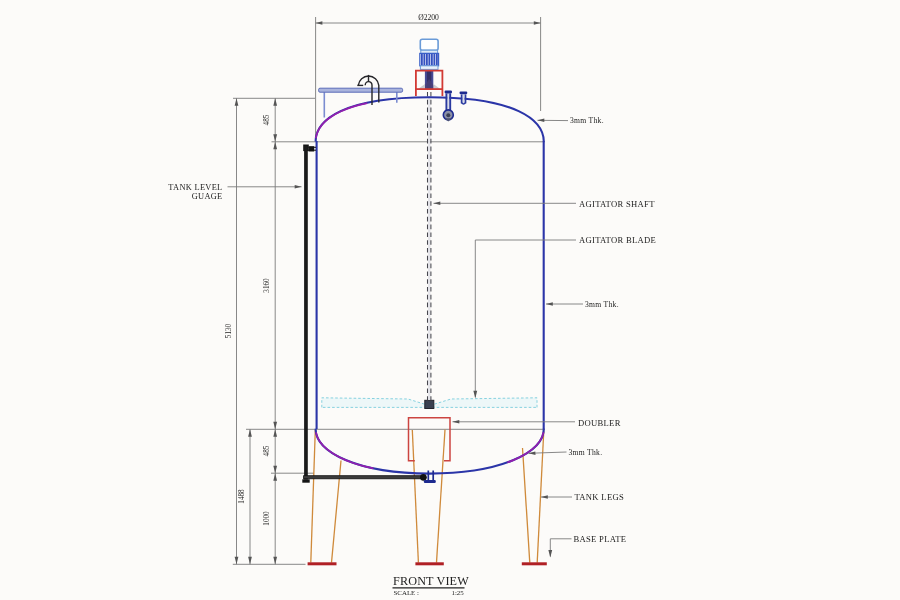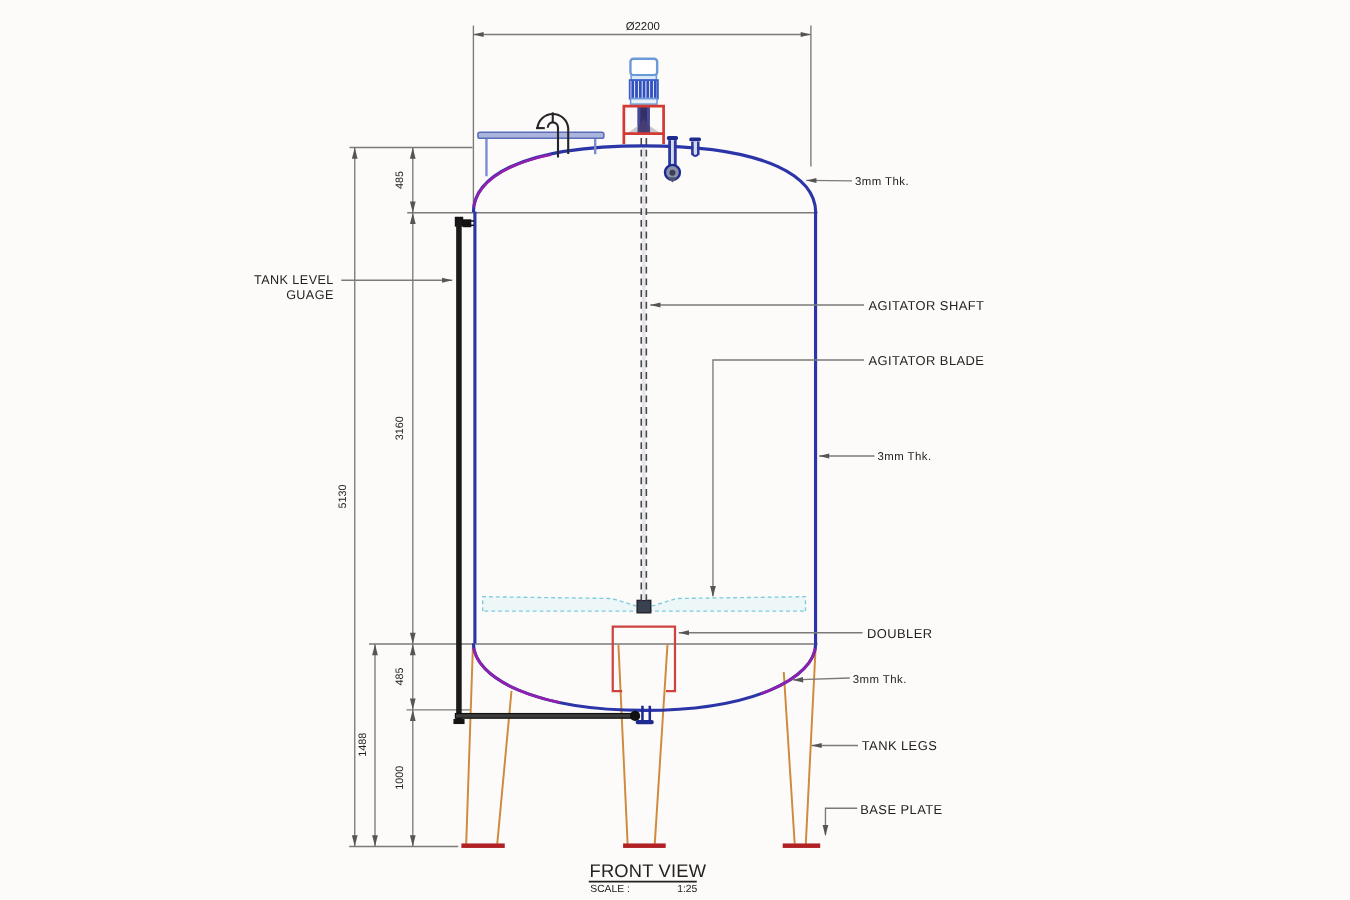--- a/index.html
+++ b/index.html
@@ -1,16 +1,16 @@
 <!DOCTYPE html>
 <html><head>
 <meta charset="utf-8">
 <style>
   html,body{margin:0;padding:0;background:#ffffff;}
-  #page{width:736px;height:600px;position:relative;background:#fef9c3;font-family:Liberation Sans, sans-serif;}
+  #page{width:736px;height:600px;position:relative;background:#fef9c3;font-family:Liberation Serif, serif;}
   svg{position:absolute;top:0;left:0;}
   text{fill:#222;}
 </style>
 </head>
 <body>
 <div id="page">
 <svg width="900" height="600" viewBox="0 0 900 600">
   <rect x="0" y="0" width="900" height="600" fill="#fcfbf9"></rect>
 
   <g stroke="#7a7a7a" stroke-width="0.9" fill="none">

